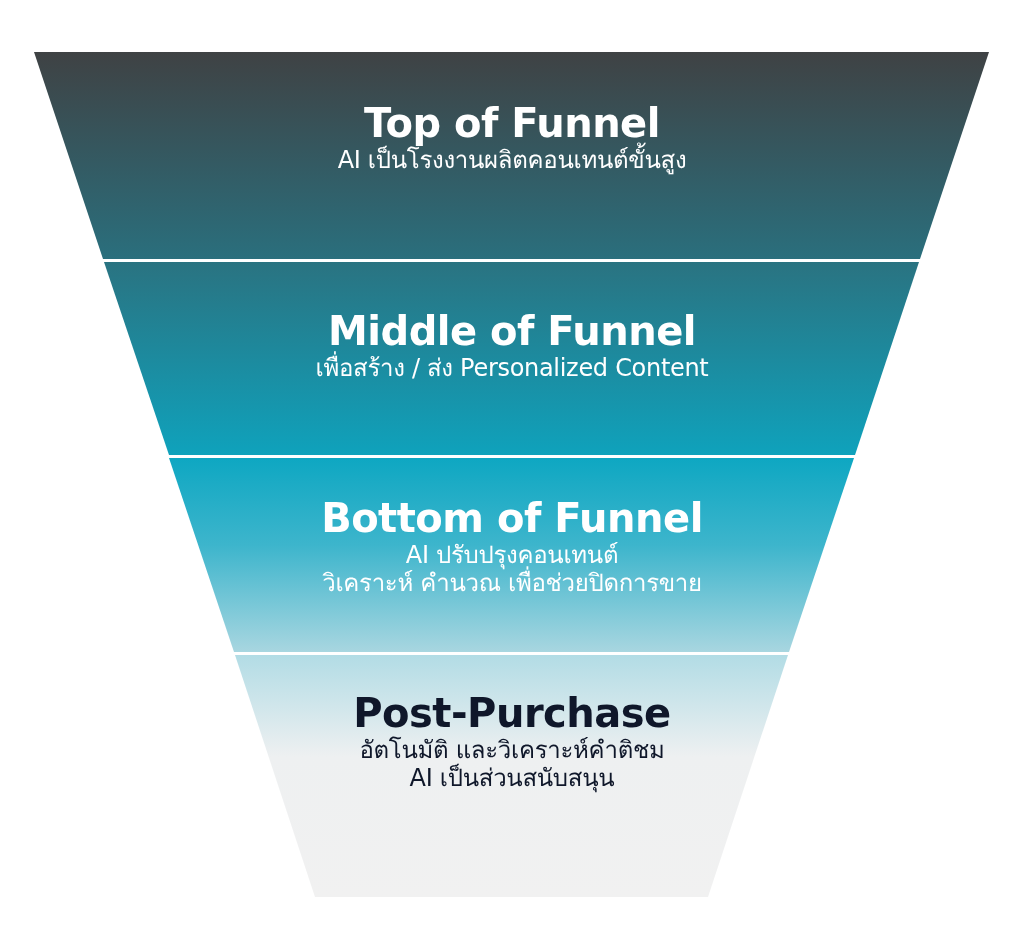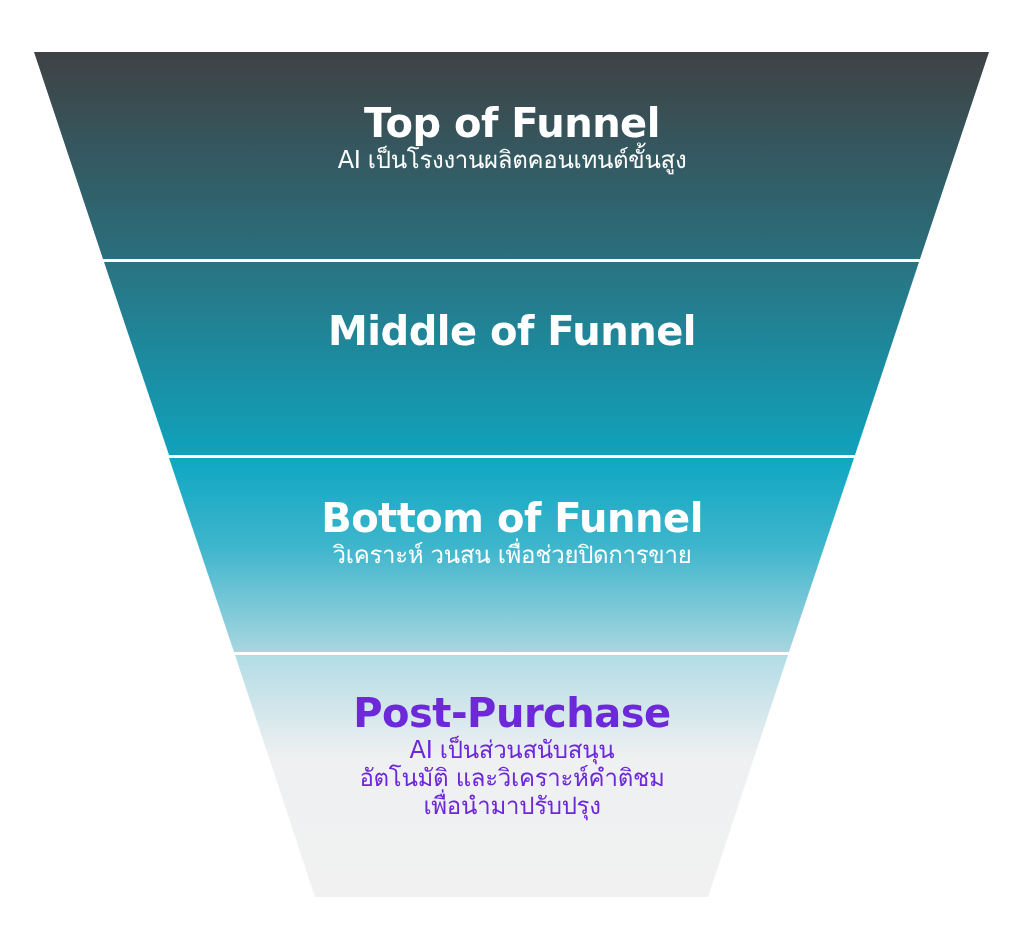--- a/index.html
+++ b/index.html
@@ -2,21 +2,21 @@
 <html><head>
 <meta charset="utf-8">
 <style>
   html, body { margin: 0; padding: 0; background: #ffffff; }
   body { width: 1024px; height: 949px; position: relative; overflow: hidden; font-family: "DejaVu Sans", sans-serif; }
   .funnel { position: absolute; left: 0; top: 0; width: 1008px; height: 949px; }
   .stage-text { position: absolute; left: 0; width: 1024px; text-align: center; }
   .title { font-family: "DejaVu Sans", sans-serif; font-weight: bold; font-size: 40px; line-height: 46px; letter-spacing: -0.5px; }
   .line { font-family: "DejaVu Sans", sans-serif; font-size: 24px; line-height: 28px; letter-spacing: -0.3px; }
   .light { color: #ffffff; }
-  .dark { color: #6d28d9; }
+  .dark { color: #0f172a; }
 </style>
 </head>
 <body>
 
 <div class="funnel">
   <svg width="1024" height="949" viewBox="0 0 1024 949" xmlns="http://www.w3.org/2000/svg" style="position:absolute;left:0;top:0;">
     <defs>
       <linearGradient id="g1" x1="0" y1="52" x2="0" y2="259" gradientUnits="userSpaceOnUse">
         <stop offset="0" stop-color="#3f4244"></stop>
         <stop offset="1" stop-color="#2a6f7d"></stop>
@@ -43,26 +43,27 @@
     <polygon points="235,655 788,655 708,897 315,897" fill="url(#g4)"></polygon>
   </svg>
 
   <div class="stage-text light" style="top:100px;">
     <div class="title">Top of Funnel</div>
     <div class="line">AI เป็นโรงงานผลิตคอนเทนต์ขั้นสูง</div>
   </div>
 
   <div class="stage-text light" style="top:308px;">
     <div class="title">Middle of Funnel</div>
+    <div class="line">เพื่อสร้าง / ส่ง Personalized Content</div>
   </div>
 
   <div class="stage-text light" style="top:495px;">
     <div class="title">Bottom of Funnel</div>
-    <div class="line">วิเคราะห์ วนสน เพื่อช่วยปิดการขาย</div>
+    <div class="line">AI ปรับปรุงคอนเทนต์</div>
+    <div class="line">วิเคราะห์ คำนวณ เพื่อช่วยปิดการขาย</div>
   </div>
 
   <div class="stage-text dark" style="top:690px;">
     <div class="title">Post-Purchase</div>
+    <div class="line">อัตโนมัติ และวิเคราะห์คำติชม</div>
     <div class="line">AI เป็นส่วนสนับสนุน</div>
-    <div class="line">อัตโนมัติ และวิเคราะห์คำติชม</div>
-    <div class="line">เพื่อนำมาปรับปรุง</div>
   </div>
 </div>
 
 </body></html>

